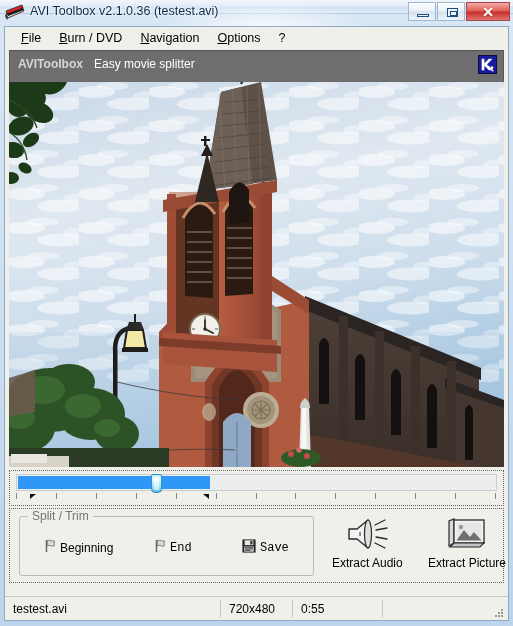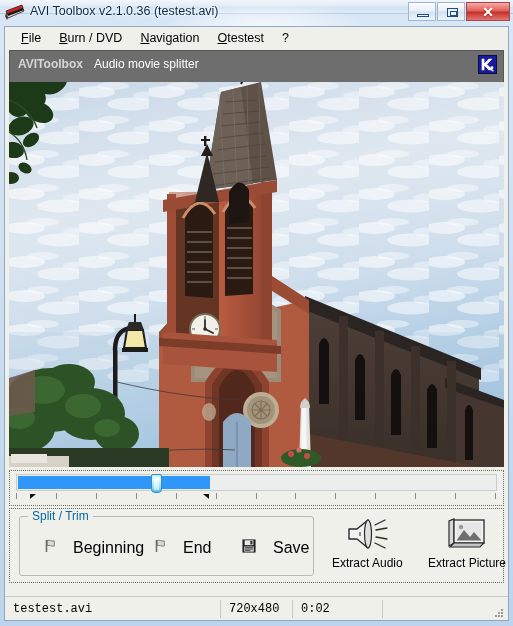--- a/index.html
+++ b/index.html
@@ -137,42 +137,41 @@
   .bottom {
     position: absolute; left: 4px; top: 481px; width: 495px; height: 75px;
     border: 1px dotted #6a6a6a; background: #f0f0eb;
   }
   .group {
     position: absolute; left: 9px; top: 7px; width: 295px; height: 60px;
     border: 1px solid #b9b9b9; border-radius: 3px;
   }
   .group-label {
     position: absolute; left: 8px; top: -8px; padding: 0 4px;
-    background: #f0f0eb; font-size: 12px; color: #0369a1;
+    background: #f0f0eb; font-size: 12px; color: #737373;
   }
   .tbtn {
-    position: absolute; top: 22px; display: flex; align-items: center; gap: 17px;
-    font-size: 16px; color: #000; white-space: nowrap;
+    position: absolute; top: 22px; display: flex; align-items: center; gap: 4px;
+    font-size: 12px; color: #000; white-space: nowrap;
   }
   .big-btn {
     position: absolute; display: flex; flex-direction: column;
     align-items: center; gap: 2px; font-size: 12px; color: #000;
     white-space: nowrap;
   }
   
   .statusbar {
     position: absolute; left: 0; bottom: 0; width: 503px; height: 24px;
     background: #f0f0eb; border-top: 1px solid #c8c8c4;
     display: flex; align-items: center;
   }
   .sb-cell {
     font-size: 12px; color: #000; padding-left: 8px; height: 18px;
     display: flex; align-items: center;
     border-right: 1px solid #c8c8c4;
-    font-family: Liberation Mono, monospace;
   }
   .sb-cell.last { border-right: none; flex: 1; }
   .grip {
     position: absolute; right: 3px; bottom: 3px; width: 12px; height: 12px;
   }
 </style>
 </head>
 <body>
 
 <div class="window">
@@ -203,27 +202,27 @@
       </div>
     </div>
   </div>
 
   <div class="client">
 
     <div class="menubar">
       <div class="menu-item"><u>F</u><span>ile</span></div>
       <div class="menu-item"><u>B</u><span>urn / DVD</span></div>
       <div class="menu-item"><u>N</u><span>avigation</span></div>
-      <div class="menu-item"><u>O</u><span>testest</span></div>
+      <div class="menu-item"><u>O</u><span>ptions</span></div>
       <div class="menu-item"><span>?</span></div>
     </div>
 
     <div class="banner">
       <div class="banner-a">AVIToolbox</div>
-      <div class="banner-b">Audio movie splitter</div>
+      <div class="banner-b">Easy movie splitter</div>
       <div class="banner-logo">
         <svg viewBox="0 0 19 19" width="17" height="17">
           <rect x="0" y="0" width="19" height="19" fill="#1a1a9e"></rect>
           <path d="M3,3 L6,3 L6,8 L11,3 L15,3 L9,9.5 L15,16 L11,16 L6,11 L6,16 L3,16 Z" fill="#ffffff"></path>
           <path d="M10,11 L16,17" stroke="#ffffff" stroke-width="1.4"></path>
           <circle cx="14.5" cy="13" r="1.6" fill="#ffffff"></circle>
         </svg>
       </div>
     </div>
 
@@ -456,31 +455,31 @@
         <div class="tbtn" style="left:24px;">
           <span>
             <svg viewBox="0 0 14 16" width="12" height="14">
               <rect x="2" y="1" width="1.8" height="14" fill="#6b6b6b"></rect>
               <path d="M3.8,1.5 C7,0.5 9,3 12,2 L12,8 C9,9 7,6.5 3.8,7.5 Z" fill="#d9d9d9" stroke="#555" stroke-width="0.8"></path>
             </svg>
           </span>
           <span>Beginning</span>
         </div>
 
-        <div class="tbtn" style="left:134px;">
+        <div class="tbtn" style="left:134px;font-family:Liberation Mono, monospace;">
           <span>
             <svg viewBox="0 0 14 16" width="12" height="14">
               <rect x="2" y="1" width="1.8" height="14" fill="#6b6b6b"></rect>
               <path d="M3.8,1.5 C7,0.5 9,3 12,2 L12,8 C9,9 7,6.5 3.8,7.5 Z" fill="#d9d9d9" stroke="#555" stroke-width="0.8"></path>
             </svg>
           </span>
           <span>End</span>
         </div>
 
-        <div class="tbtn" style="left:222px;">
+        <div class="tbtn" style="left:222px;font-family:Liberation Mono, monospace;">
           <span>
             <svg viewBox="0 0 16 16" width="14" height="14">
               <rect x="0.5" y="0.5" width="15" height="15" fill="#1f1f1f"></rect>
               <rect x="3" y="1.5" width="10" height="5.5" fill="#e8e8e8"></rect>
               <rect x="9.5" y="2.2" width="2.4" height="4" fill="#2a2a2a"></rect>
               <rect x="2.5" y="8.5" width="11" height="6" fill="#d0d0d0"></rect>
               <g fill="#2a2a2a">
                 <rect x="3.5" y="9.5" width="9" height="0.9"></rect>
                 <rect x="3.5" y="11" width="9" height="0.9"></rect>
                 <rect x="3.5" y="12.5" width="6" height="0.9"></rect>
@@ -519,21 +518,21 @@
             <path d="M8,26 L38,26 L34,30 L4,30 Z" fill="#c4c4c4" stroke="#2a2a2a" stroke-width="1.1"></path>
           </svg>
         </span>
         <span>Extract Picture</span>
       </div>
     </div>
 
     <div class="statusbar">
       <div class="sb-cell" style="width:216px;">testest.avi</div>
       <div class="sb-cell" style="width:72px;">720x480</div>
-      <div class="sb-cell" style="width:90px;">0:02</div>
+      <div class="sb-cell" style="width:90px;">0:55</div>
       <div class="grip">
         <svg viewBox="0 0 12 12" width="12" height="12">
           <g fill="#9a9a96">
             <rect x="8" y="8" width="2" height="2"></rect>
             <rect x="5" y="8" width="2" height="2"></rect>
             <rect x="8" y="5" width="2" height="2"></rect>
             <rect x="2" y="8" width="2" height="2"></rect>
             <rect x="8" y="2" width="2" height="2"></rect>
             <rect x="5" y="5" width="2" height="2"></rect>
           </g>

